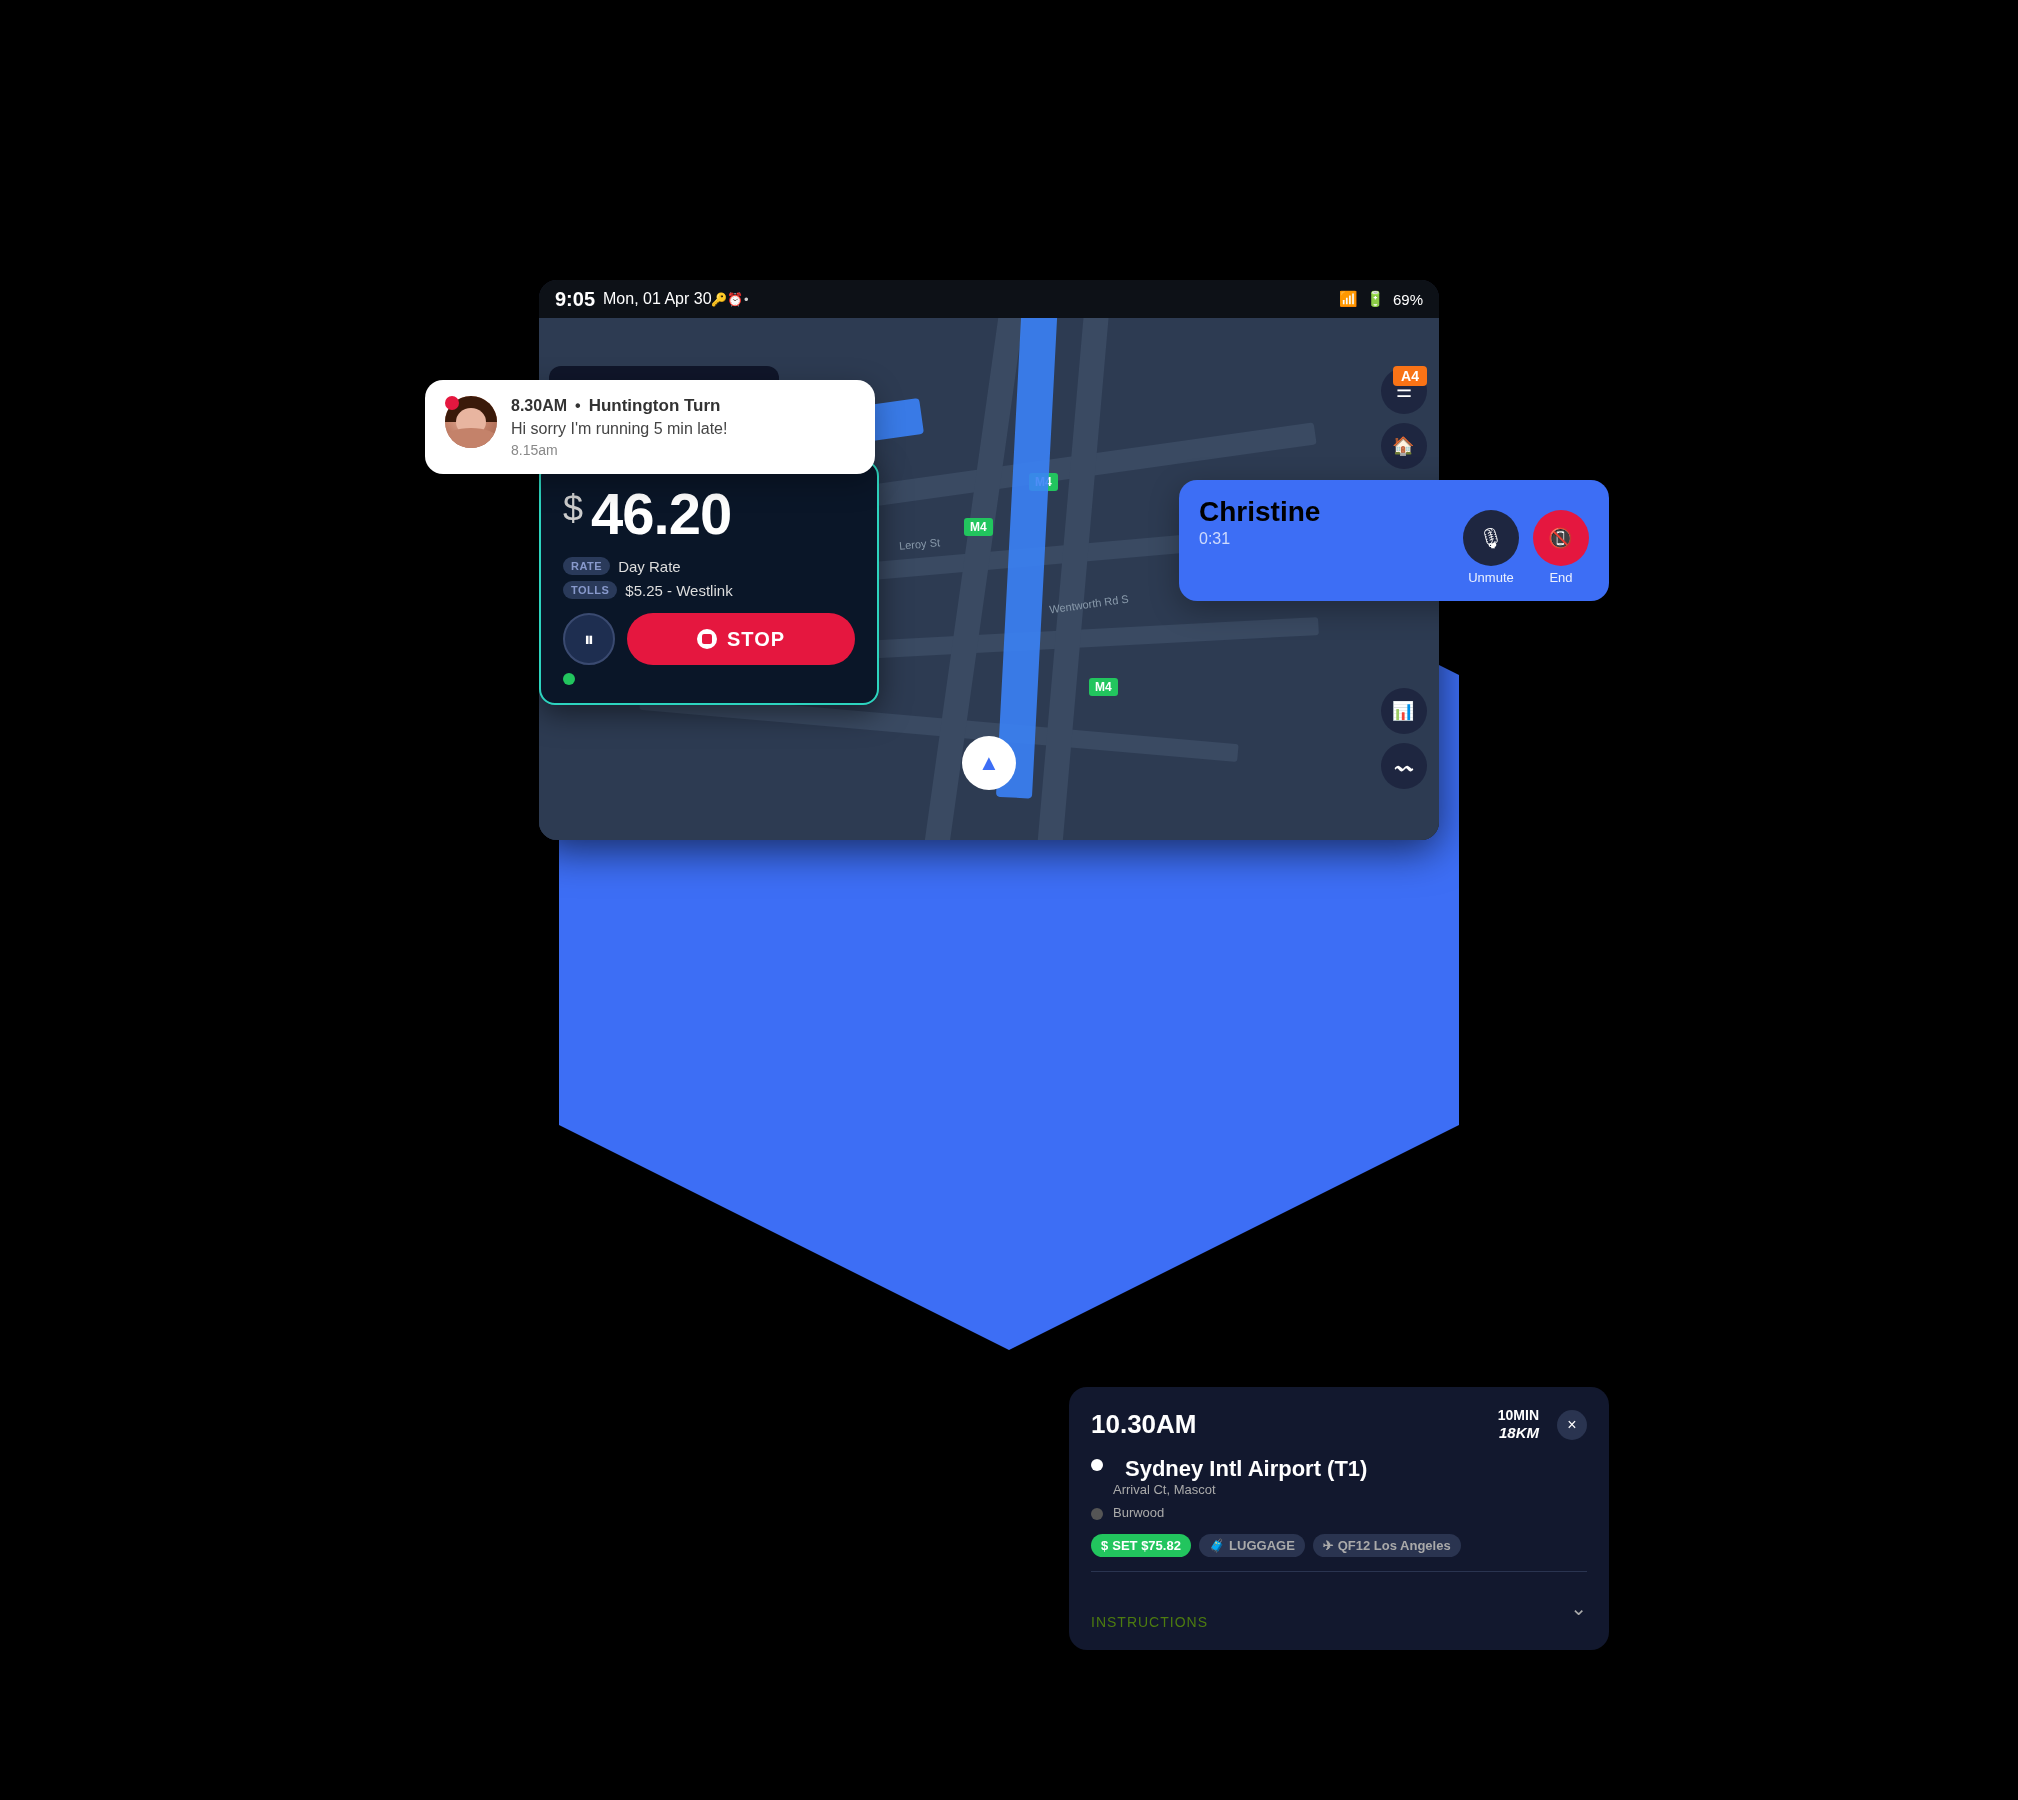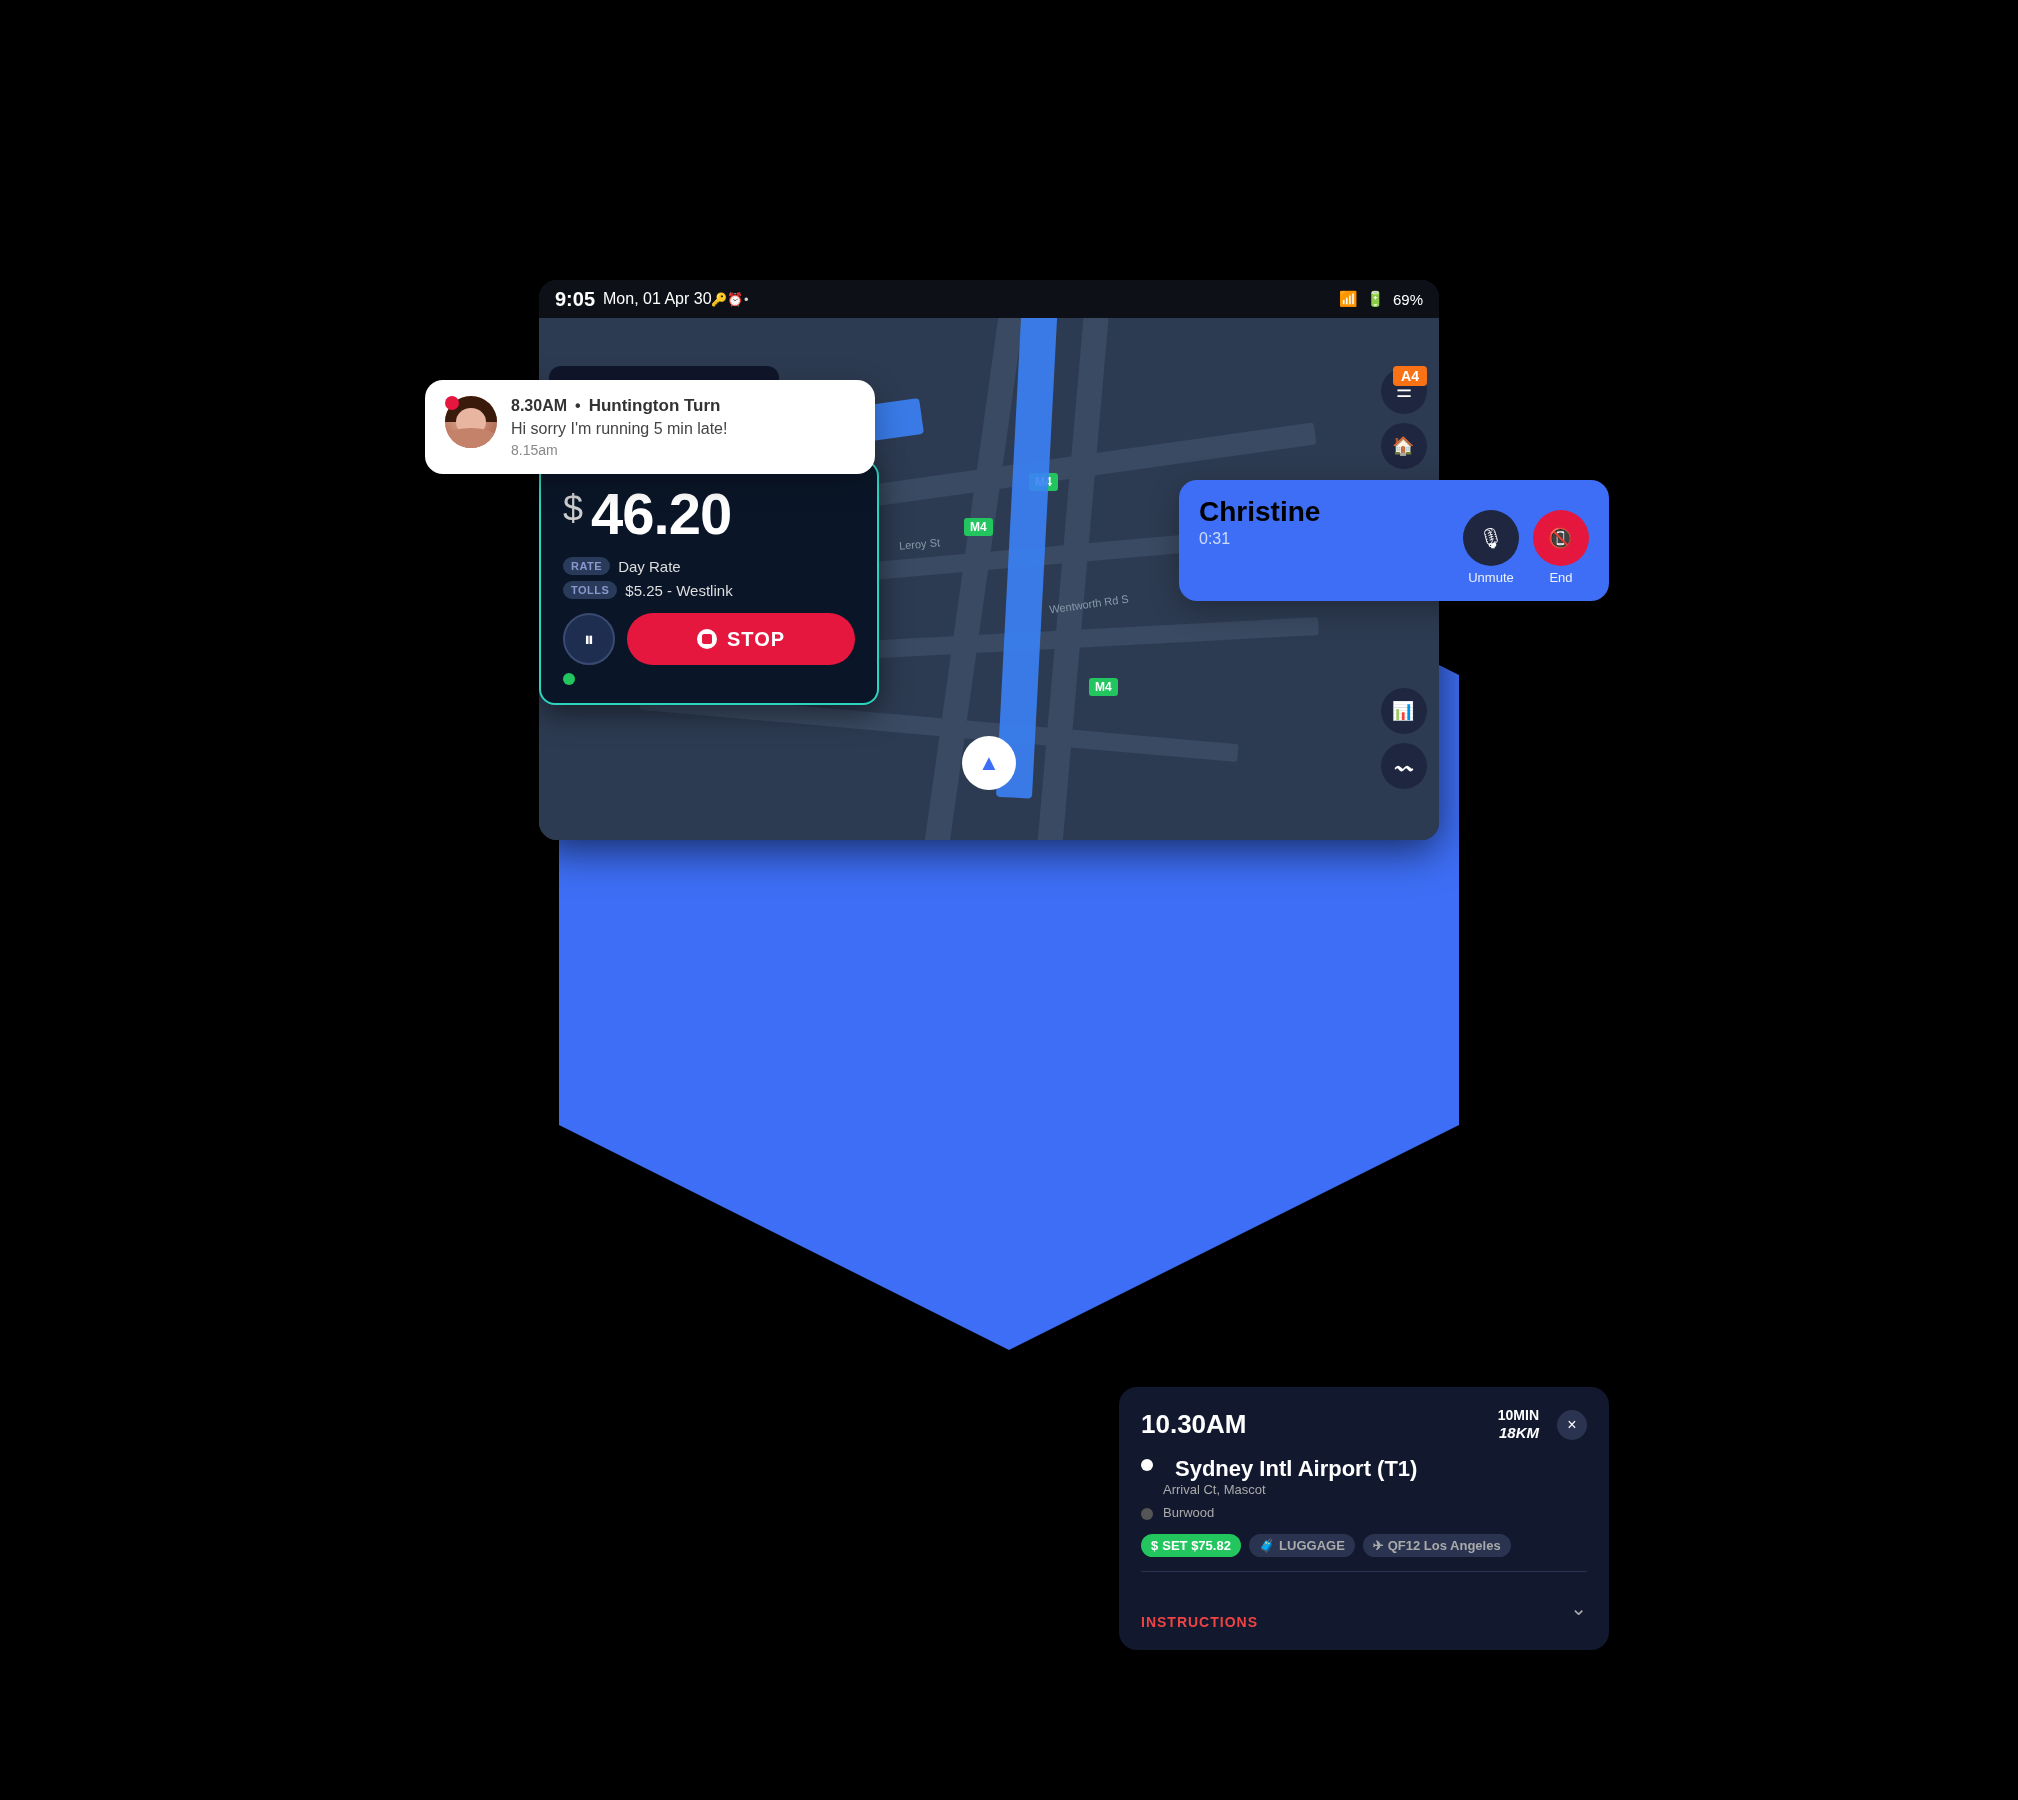--- a/index.html
+++ b/index.html
@@ -492,21 +492,21 @@
     .call-btn-label {
       color: rgba(255,255,255,0.9);
       font-size: 13px;
     }
 
     
     .booking-card {
       position: absolute;
       bottom: 50px;
       right: 0px;
-      width: 490px;
+      width: 540px;
       background: #12182e;
       border-radius: 18px;
       padding: 20px 22px;
       z-index: 15;
       box-shadow: 0 8px 30px rgba(0,0,0,0.4);
     }
 
     .booking-header {
       display: flex;
       align-items: center;
@@ -623,23 +623,23 @@
 
     .booking-instructions {
       display: flex;
       align-items: center;
       justify-content: space-between;
       padding-top: 14px;
       border-top: 1px solid #2a3450;
     }
 
     .instructions-label {
-      color: #ef4444;
+      color: #4d7c0f;
       font-size: 14px;
-      font-weight: 700;
+      font-weight: 400;
       letter-spacing: 1px;
       text-transform: uppercase;
       margin-top: 28px;
     }
 
     .chevron-down {
       color: #aaa;
       font-size: 20px;
       cursor: pointer;
     }

